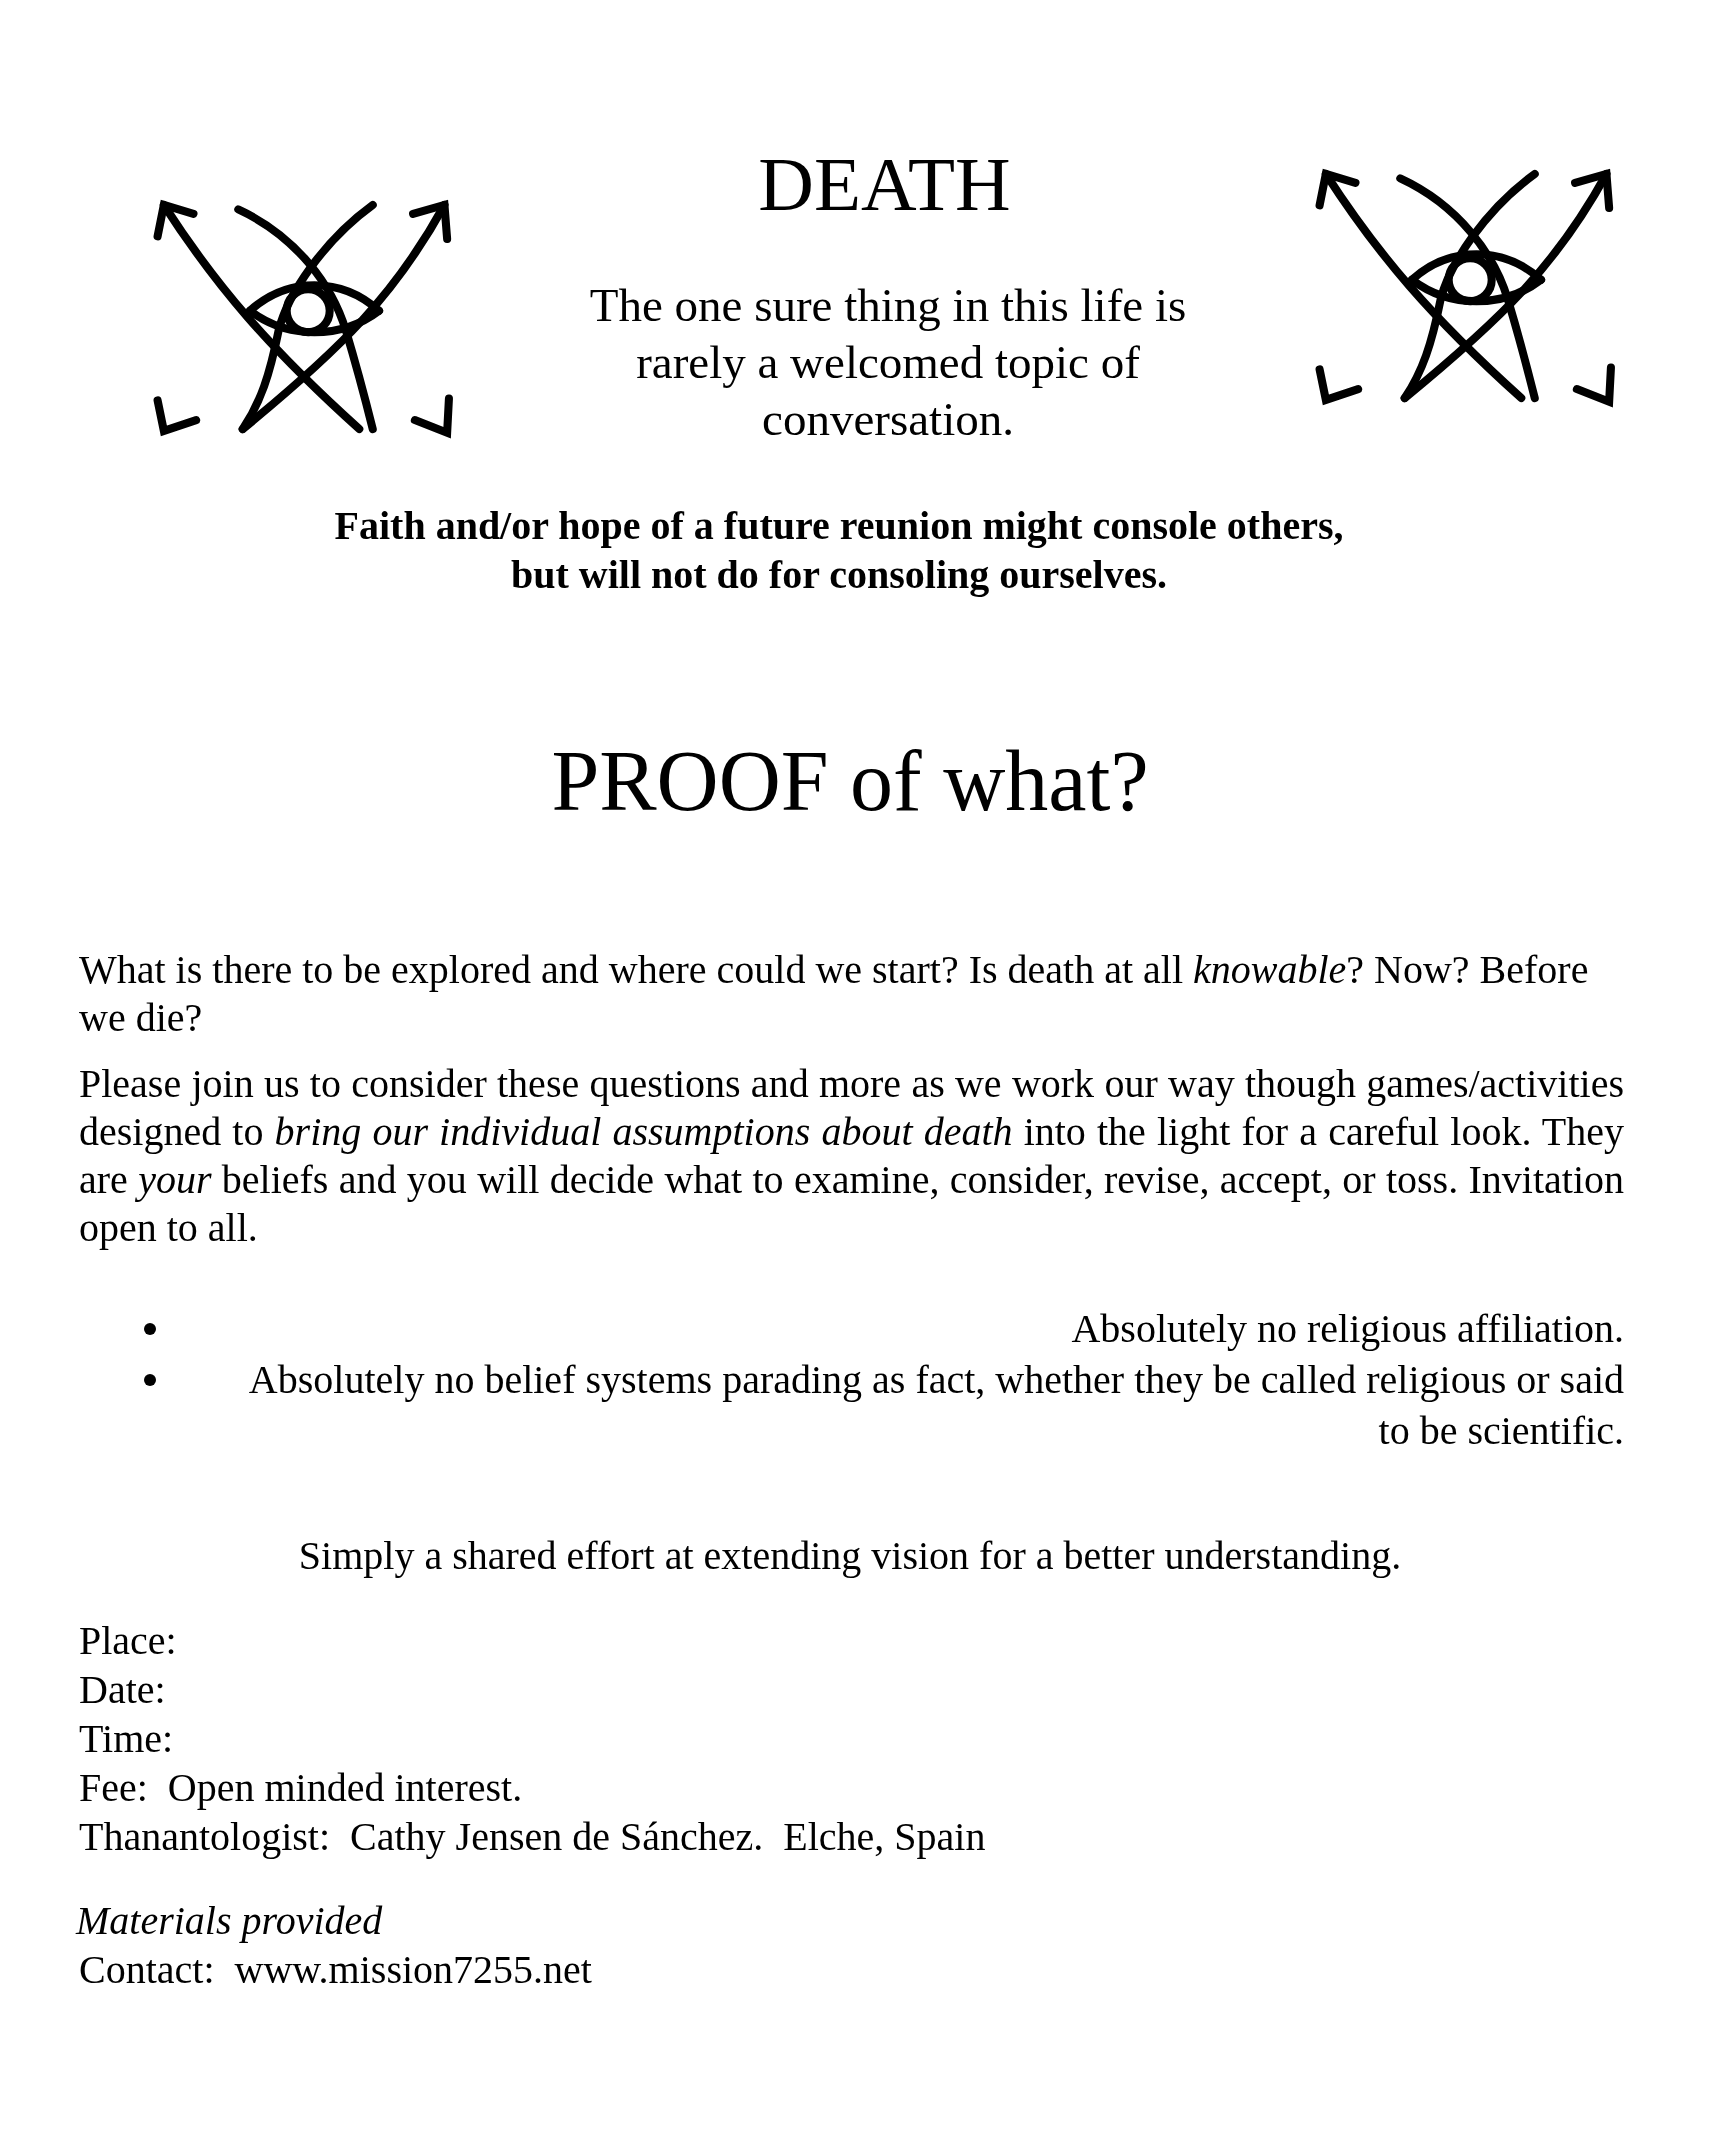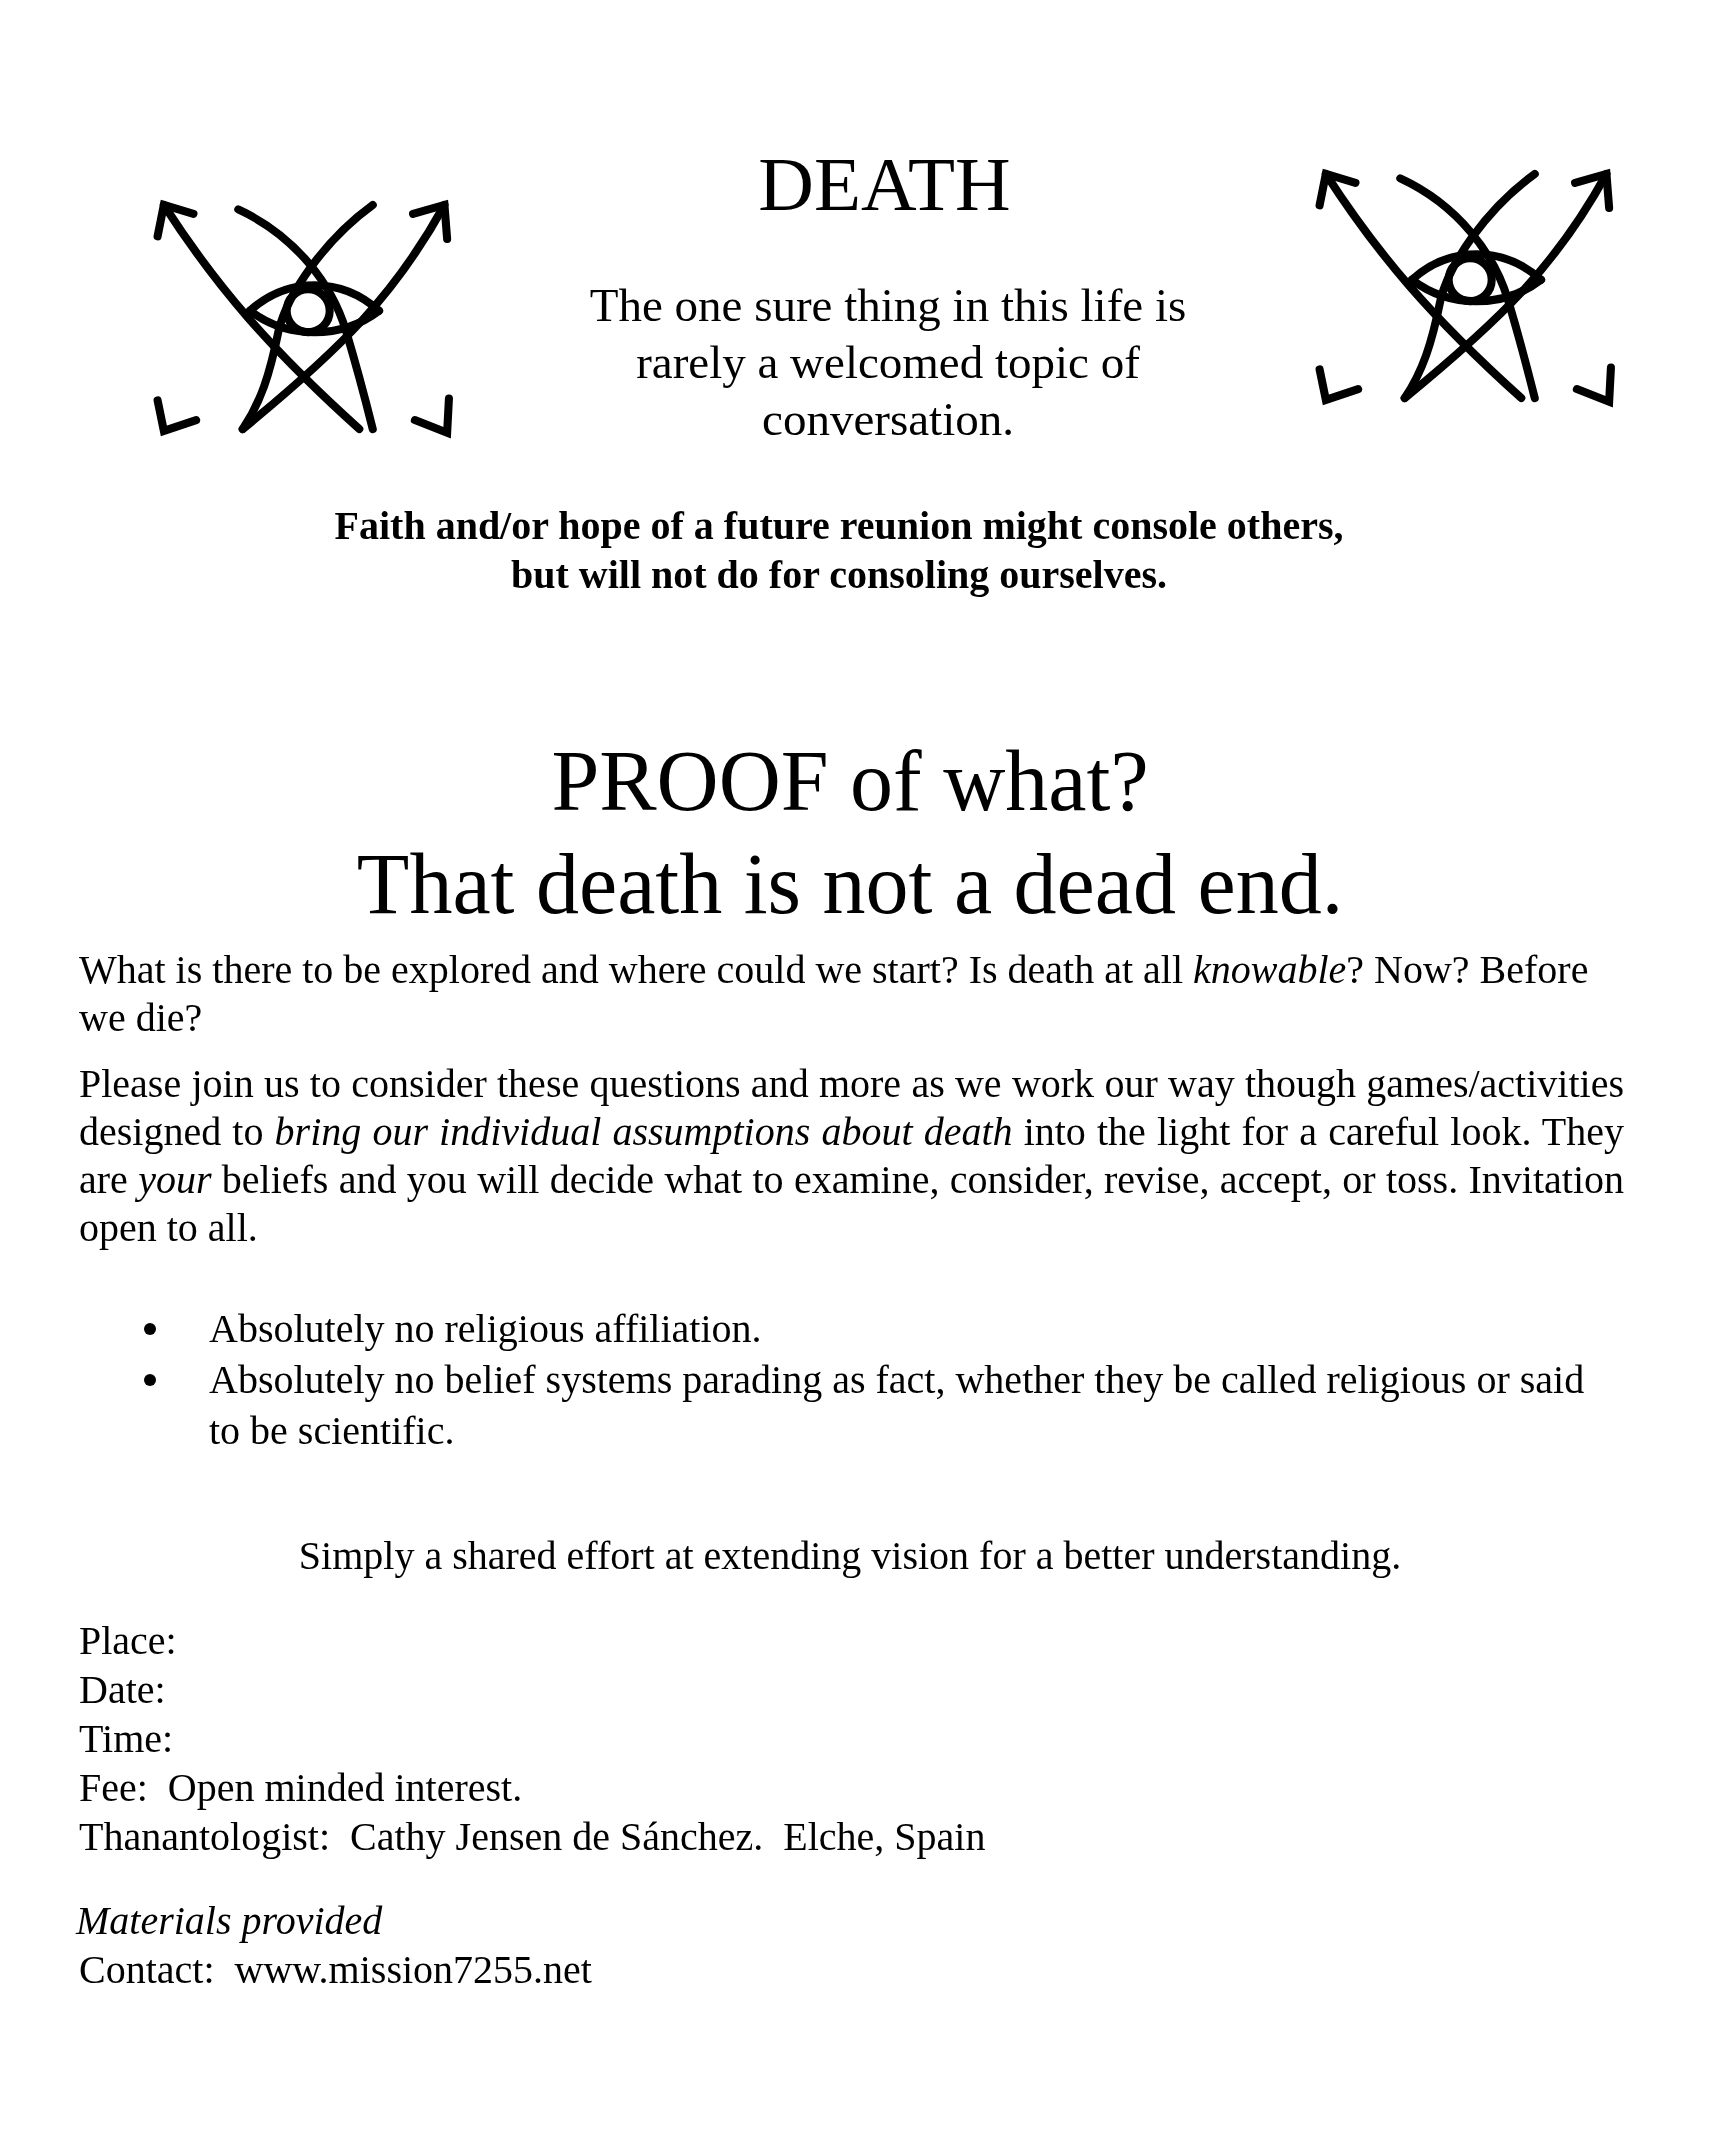--- a/index.html
+++ b/index.html
@@ -54,20 +54,21 @@
 
   .bullets {
     left: 79px; width: 1545px;
     top: 1303px;
     font-size: 40px; line-height: 51px;
     margin: 0; padding: 0; list-style: none;
   }
   .bullets li {
     position: relative;
     padding-left: 130px;
+    text-align: right;
   }
   .bullets li .dot {
     position: absolute;
     left: 65px; top: 20px;
     width: 12px; height: 12px;
     border-radius: 50%;
     background: #000;
   }
 
   .simply {
@@ -142,21 +143,20 @@
   <span>conversation.</span>
 </div>
 
 <div class="abs faith">
   <span>Faith and/or hope of a future reunion might console others,</span>
   <span>but will not do for consoling ourselves.</span>
 </div>
 
 <div class="abs proof">
   <span>PROOF of what?</span>
-  <span>That death is not a dead end.</span>
 </div>
 
 <div class="abs body-para p1"><span>What is there to be explored and where could we start?  Is death at all </span><em>knowable</em><span>?  Now? Before we die?</span></div>
 
 <div class="abs body-para p2"><span>Please join us to consider these questions and more as we work our way though games/activities designed to </span><em>bring our individual assumptions about death</em><span> into the light for a careful look.  They are </span><em>your</em><span> beliefs and you will decide what to examine, consider, revise, accept, or toss.  Invitation open to all.</span></div>
 
 <ul class="abs bullets">
   <li>
     <span class="dot"></span>
     <span>Absolutely no religious affiliation.</span>

